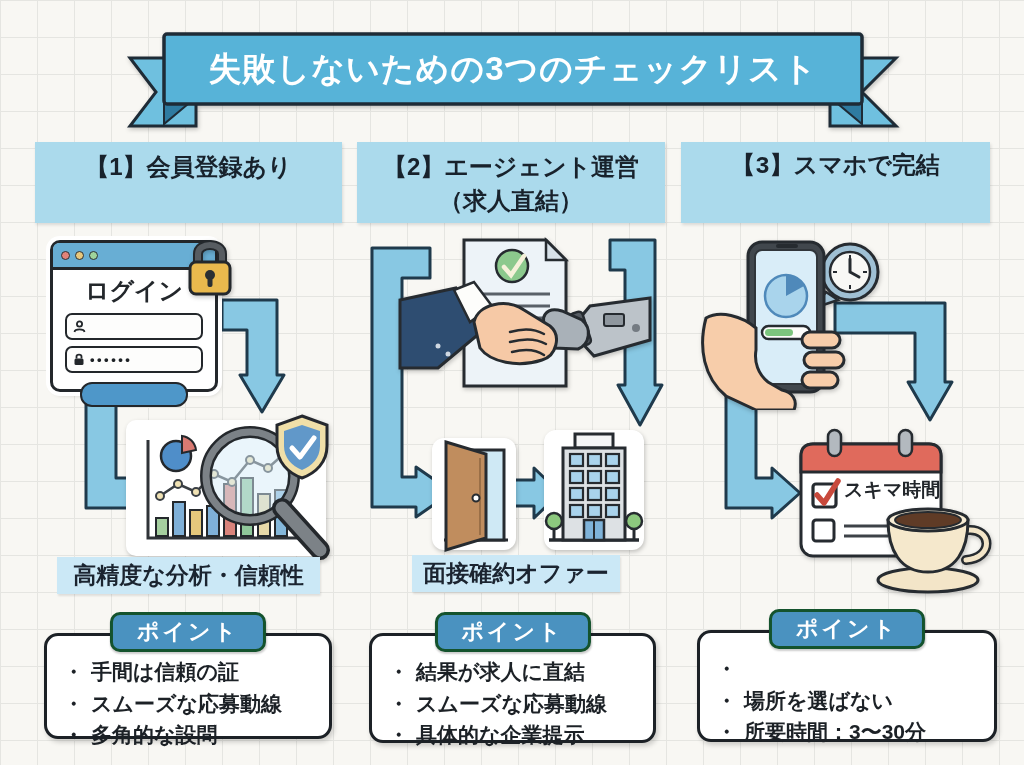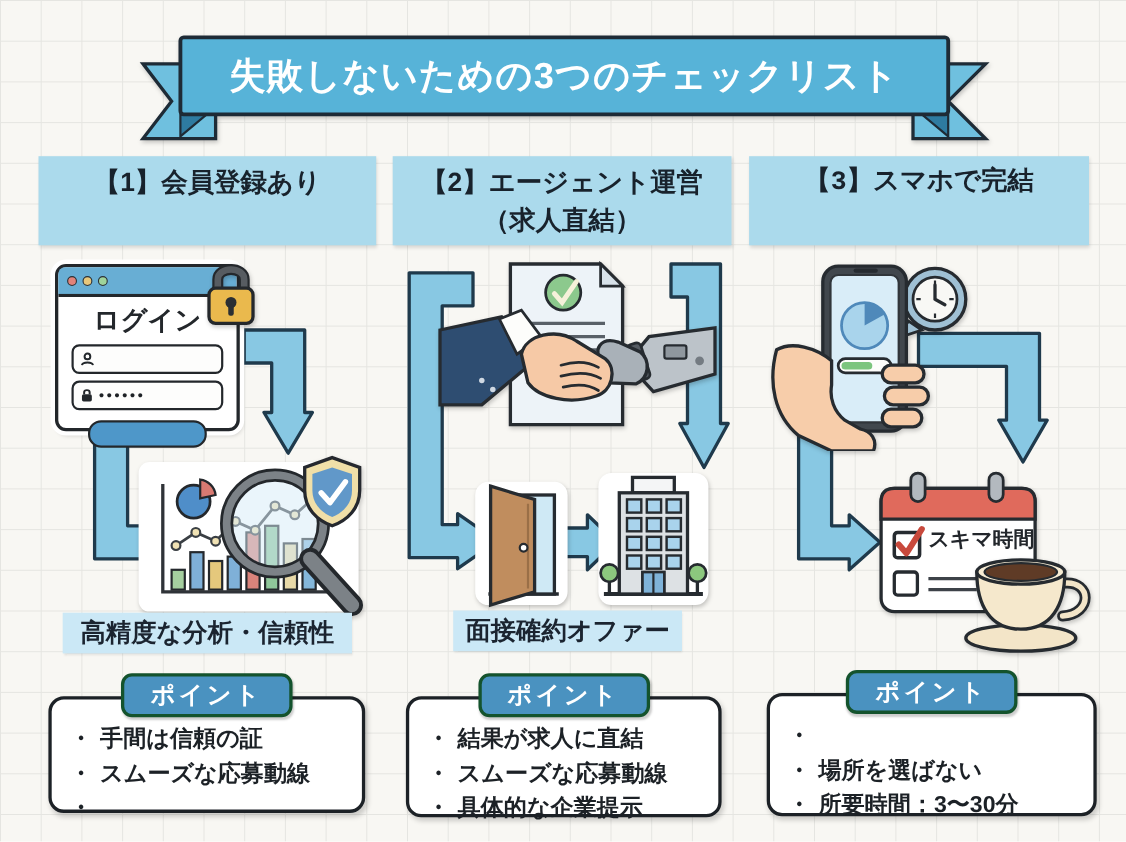--- a/index.html
+++ b/index.html
@@ -270,20 +270,21 @@
     <div class="pointrow">
         <span>・</span>
         <span>手間は信頼の証</span>
       </div>
     <div class="pointrow">
         <span>・</span>
         <span>スムーズな応募動線</span>
       </div>
     <div class="pointrow">
         <span>・</span>
+        <span>多角的な設問</span>
       </div>
   </div>
   <div class="abs pointbox" style="left:369px;top:633px;width:287px;height:110px;">
     <div class="pointtab">ポイント</div>
     <div class="pointrow">
         <span>・</span>
         <span>結果が求人に直結</span>
       </div>
     <div class="pointrow">
         <span>・</span>

